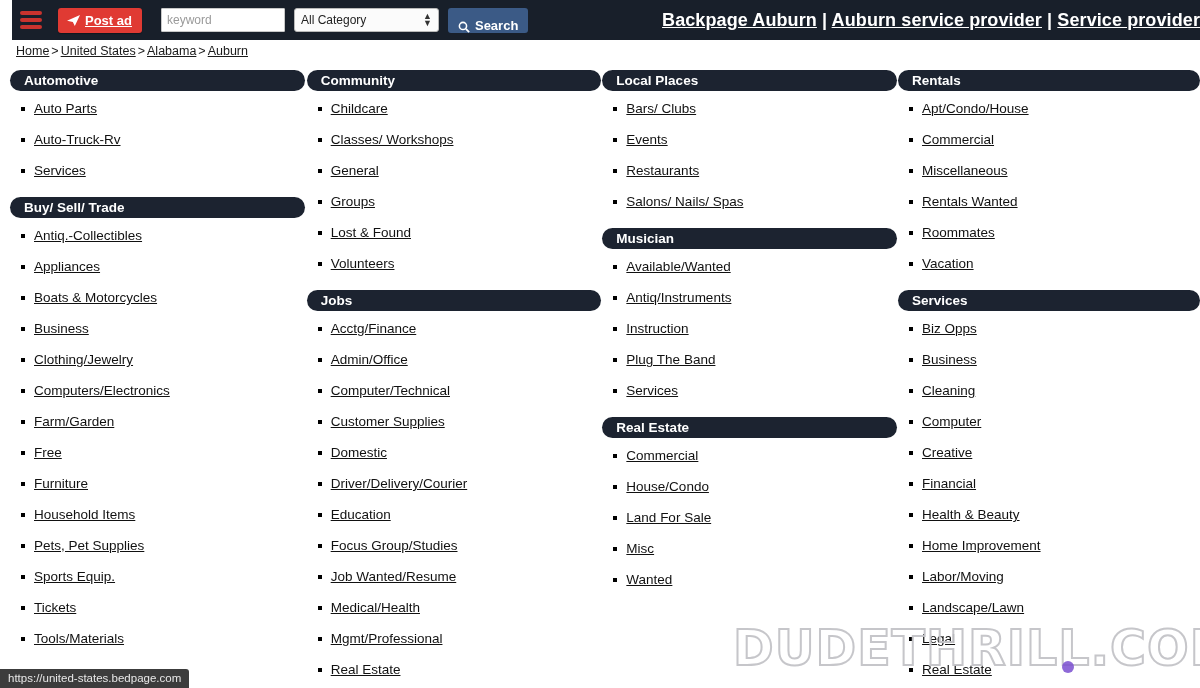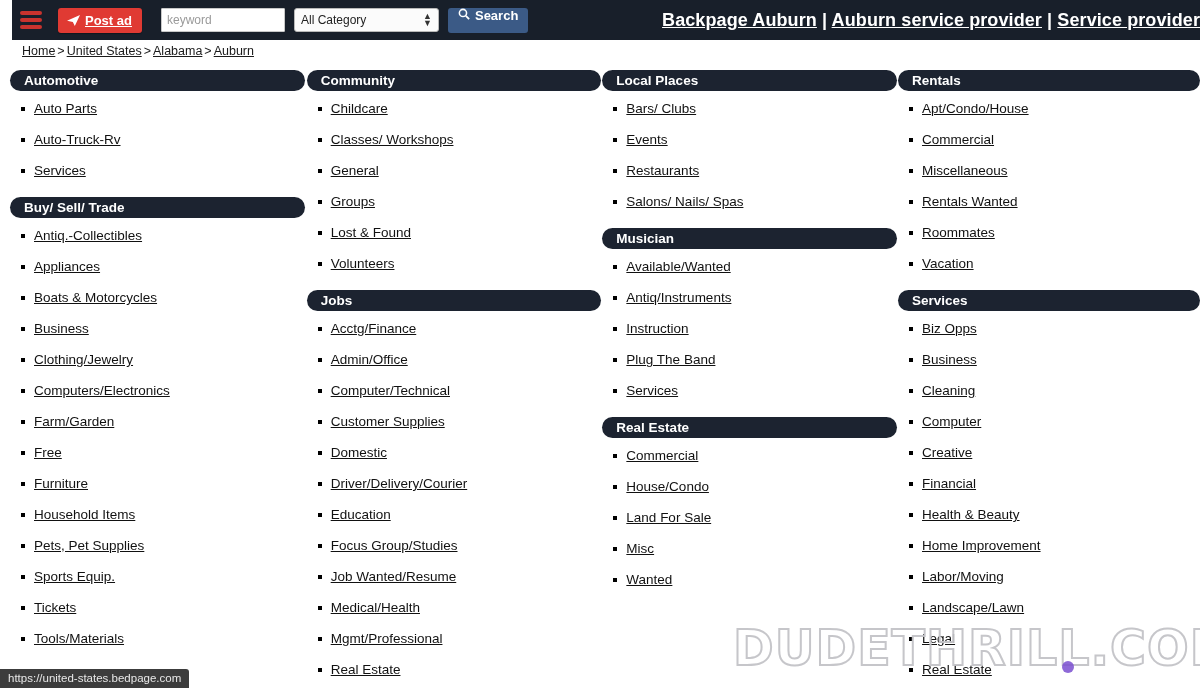--- a/index.html
+++ b/index.html
@@ -81,39 +81,39 @@
     transform: translateY(-50%);
     font-size: 9px; line-height: 7px; color: #333;
     pointer-events: none; text-align: center;
   }
   .search-btn {
     margin-left: 9px;
     height: 25px; padding: 0 10px;
     background: #3b5a86;
     color: #fff; border: none; border-radius: 3px;
     font-size: 13px; font-weight: bold;
-    display: flex; align-items: flex-start; gap: 5px;
+    display: flex; align-items: flex-end; gap: 5px;
     cursor: pointer;
   }
   .mag { width: 12px; height: 12px; display:block; }
   .nav-right {
     margin-left: auto;
     color: #ffffff;
     font-size: 18px;
     font-weight: bold;
     white-space: nowrap;
     padding-right: 12px;
     letter-spacing: .1px;
   }
   .nav-right a { color: #fff; text-decoration: underline; }
   .nav-right .sep { text-decoration: none; }
 
   
   .breadcrumb {
-    position: absolute; top: 44px; left: 22px;
+    position: absolute; top: 44px; left: 16px;
     font-size: 12.5px; color: #1a1a1a;
   }
   .breadcrumb a { color: #1a1a1a; text-decoration: underline; }
   .breadcrumb .sep { margin: 0 2px; }
 
   
   .columns {
     position: absolute; top: 70px; left: 0;
     width: 1200px;
     display: flex;

